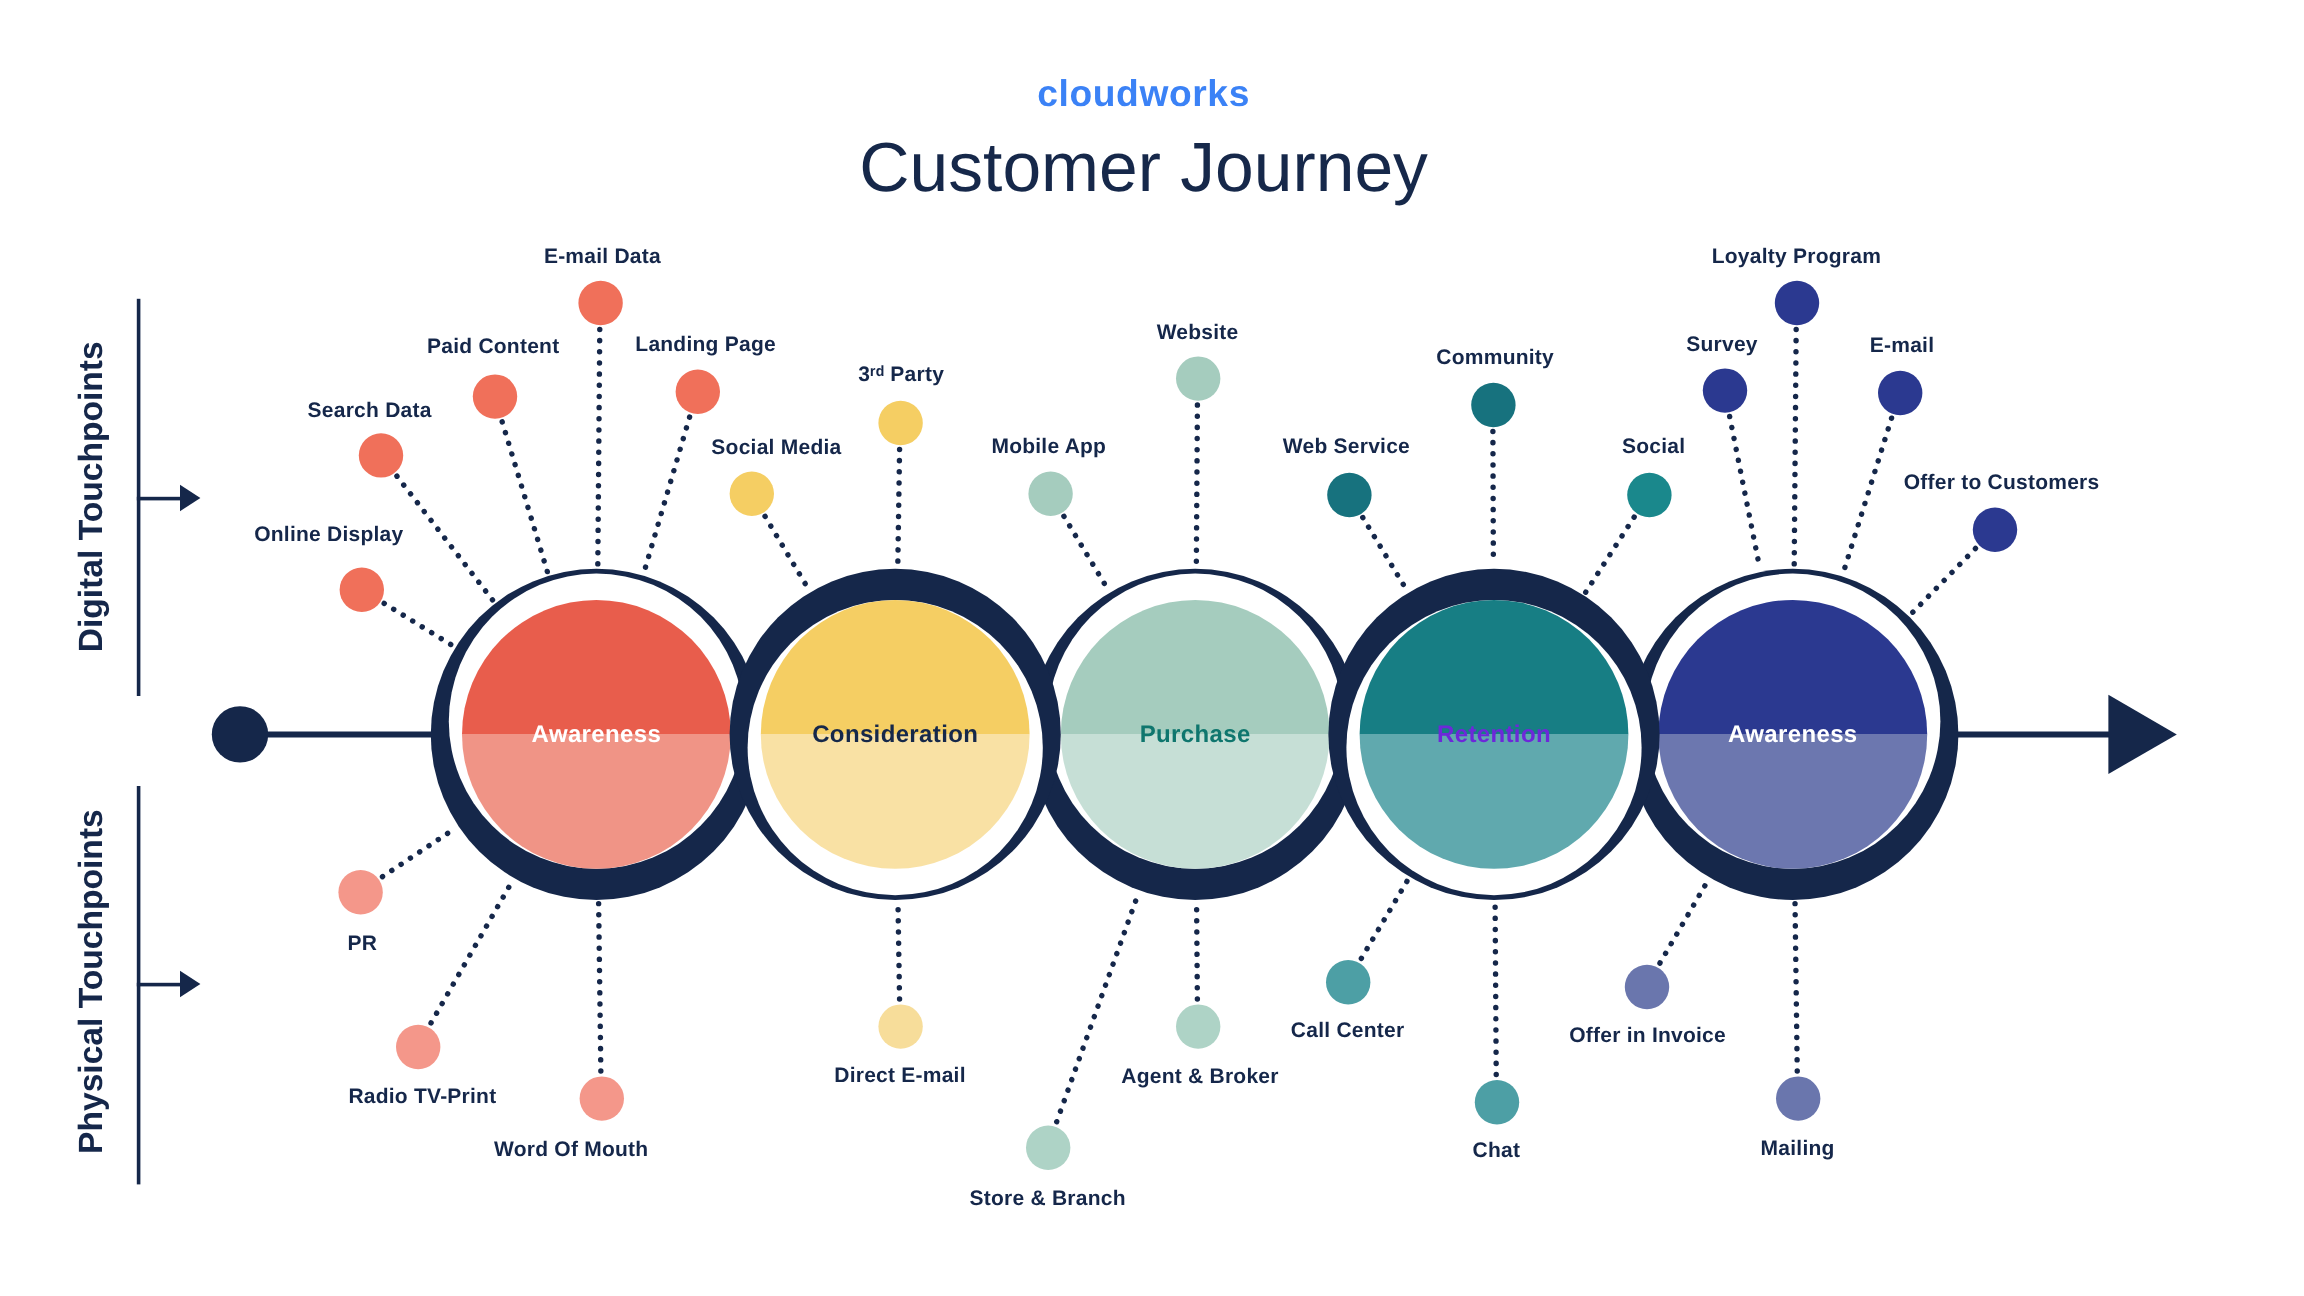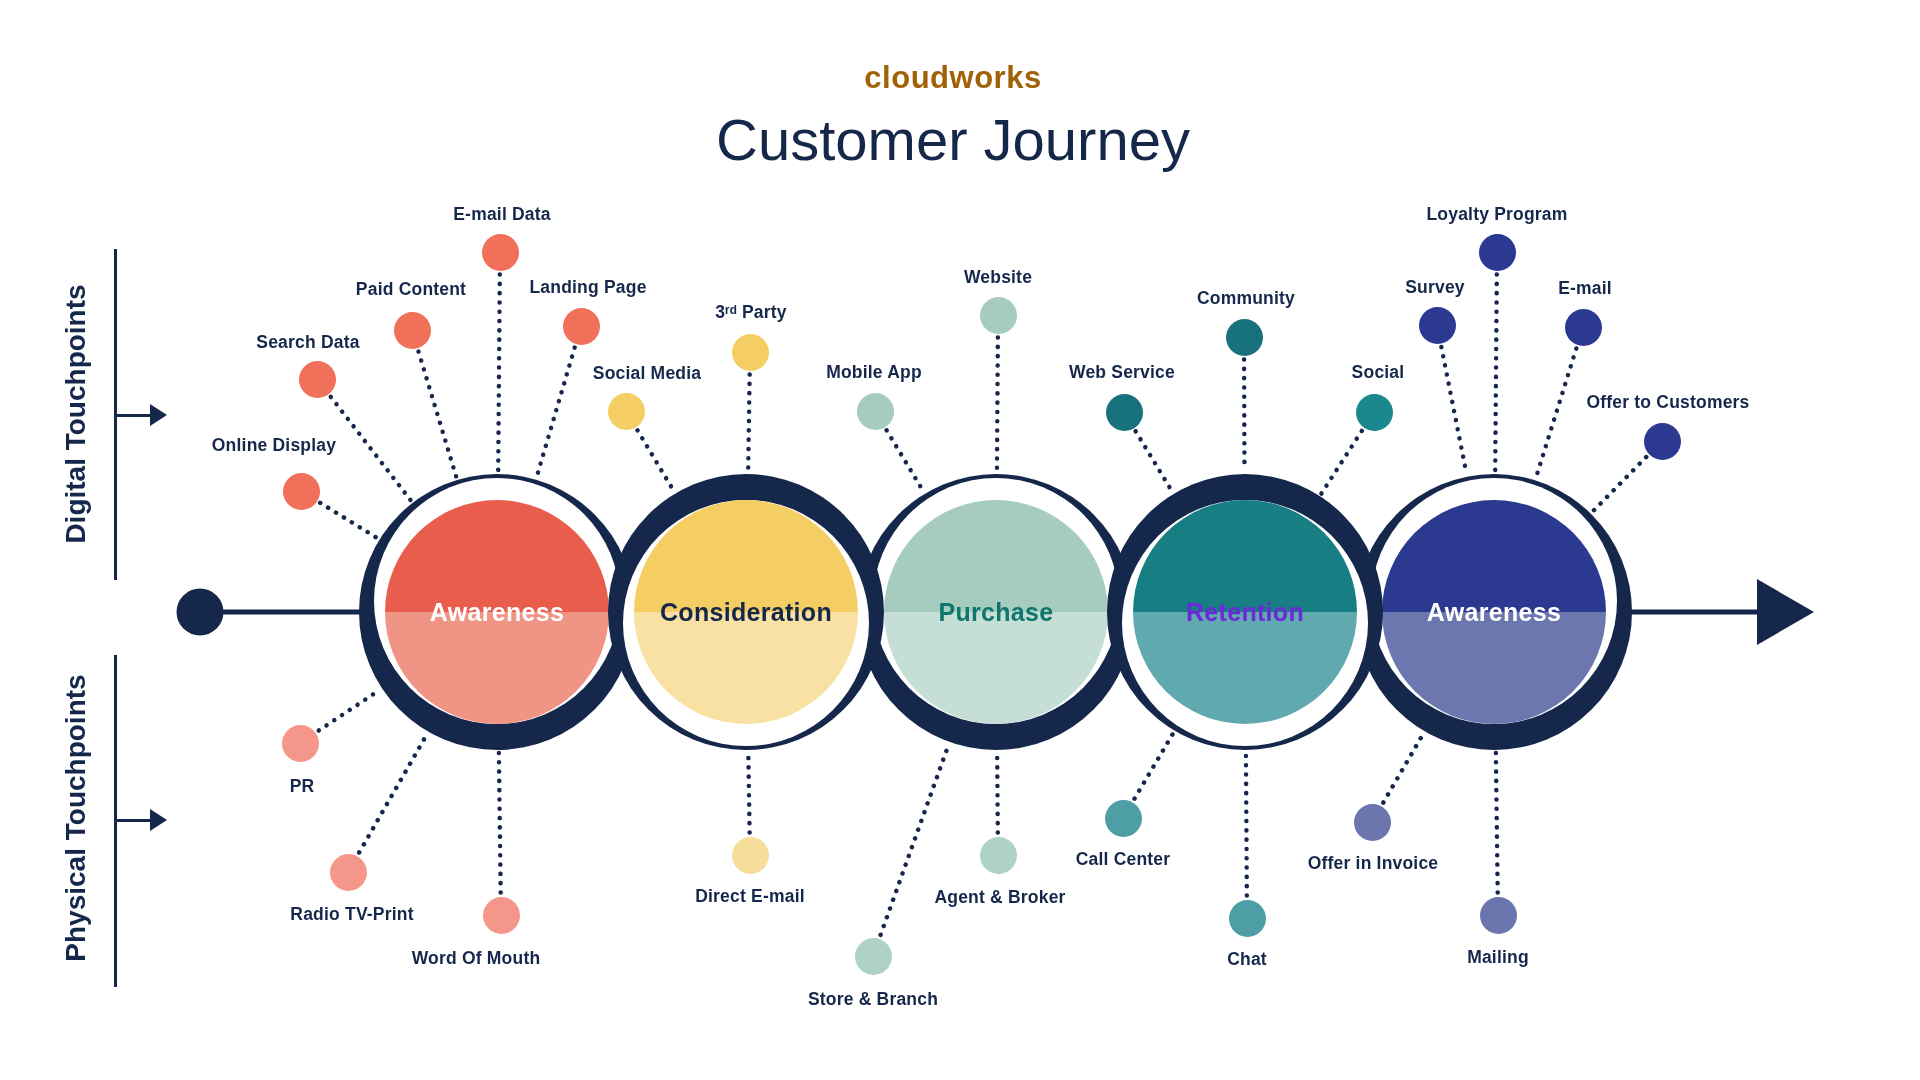--- a/index.html
+++ b/index.html
@@ -12,21 +12,21 @@
          font-size:58px;font-weight:400;letter-spacing:0px;white-space:nowrap;z-index:4;}
   .rail-line{position:absolute;width:3px;background:#15274A;z-index:4;}
   .rail-stem{position:absolute;height:3px;background:#15274A;z-index:4;}
   .rail-tri{position:absolute;width:0;height:0;border-top:11px solid transparent;
             border-bottom:11px solid transparent;border-left:17px solid #15274A;z-index:4;}
   .rail-label{position:absolute;transform:translate(-50%,-50%) rotate(-90deg);
               font-size:28px;font-weight:700;color:#15274A;white-space:nowrap;z-index:4;}
   .stage{position:absolute;border-radius:50%;}
   .stage .ring,.stage .gap,.stage .core{position:absolute;border-radius:50%;}
   .stage-label{position:absolute;left:0;right:0;top:0;bottom:0;display:flex;
-               align-items:center;justify-content:center;font-size:25px;font-weight:700;
+               align-items:center;justify-content:center;font-size:20px;font-weight:700;
                letter-spacing:.3px;}
   .tp-dot{position:absolute;border-radius:50%;z-index:3;}
   .tp-label{position:absolute;transform:translate(-50%,-50%);font-size:17.5px;
             font-weight:700;color:#15274A;white-space:nowrap;z-index:3;letter-spacing:.2px;}
 </style>
 </head>
 <body>
 
 <svg id="underlay" viewBox="0 0 1920 1080" xmlns="http://www.w3.org/2000/svg">
     <line x1="200" y1="612" x2="1758" y2="612" stroke="#15274A" stroke-width="5"></line>
@@ -53,21 +53,21 @@
     <line x1="1134.465401243759" y1="798.6403880638168" x2="1173.1501522057767" y2="733.3202348000817" stroke="#15274A" stroke-width="4.5" stroke-linecap="round" stroke-dasharray="0.1 9.2"></line>
     <line x1="1246.8529443174443" y1="895.5004805689938" x2="1245.921548944015" y2="752.9969884343059" stroke="#15274A" stroke-width="4.5" stroke-linecap="round" stroke-dasharray="0.1 9.2"></line>
     <line x1="1496.8125065100776" y1="274.49921879068773" x2="1495.1749592035137" y2="471.00489557835675" stroke="#15274A" stroke-width="4.5" stroke-linecap="round" stroke-dasharray="0.1 9.2"></line>
     <line x1="1441.3830339482606" y1="347.0689604061541" x2="1466.5329872575671" y2="473.70118145476795" stroke="#15274A" stroke-width="4.5" stroke-linecap="round" stroke-dasharray="0.1 9.2"></line>
     <line x1="1576.2931036573434" y1="348.4771399736757" x2="1536.029883747315" y2="477.40992283163223" stroke="#15274A" stroke-width="4.5" stroke-linecap="round" stroke-dasharray="0.1 9.2"></line>
     <line x1="1646.2315104612524" y1="457.05006970908244" x2="1592.815867776152" y2="511.4195631564167" stroke="#15274A" stroke-width="4.5" stroke-linecap="round" stroke-dasharray="0.1 9.2"></line>
     <line x1="1383.3025188064971" y1="802.5448446773412" x2="1423.170882145952" y2="733.9189733553287" stroke="#15274A" stroke-width="4.5" stroke-linecap="round" stroke-dasharray="0.1 9.2"></line>
     <line x1="1497.702996176051" y1="892.5019603358746" x2="1495.8612239634128" y2="752.9877152285192" stroke="#15274A" stroke-width="4.5" stroke-linecap="round" stroke-dasharray="0.1 9.2"></line>
   </svg>
 
-<div id="logo" style="color: #a16207;">cloudworks</div>
+<div id="logo" style="color: #3b82f6;">cloudworks</div>
 <div id="title" style="color: rgb(22, 40, 74);">Customer Journey</div>
 
 <div class="rail-line" style="left:114px;top:249px;height:331px;"></div>
 <div class="rail-stem" style="left:114px;top:414px;width:38px;"></div>
 <div class="rail-tri" style="left:150px;top:404px;"></div>
 <div class="rail-label" style="left:76px;top:414px;">Digital Touchpoints</div>
 
 <div class="rail-line" style="left:114px;top:655px;height:332px;"></div>
 <div class="rail-stem" style="left:114px;top:819px;width:38px;"></div>
 <div class="rail-tri" style="left:150px;top:809px;"></div>

